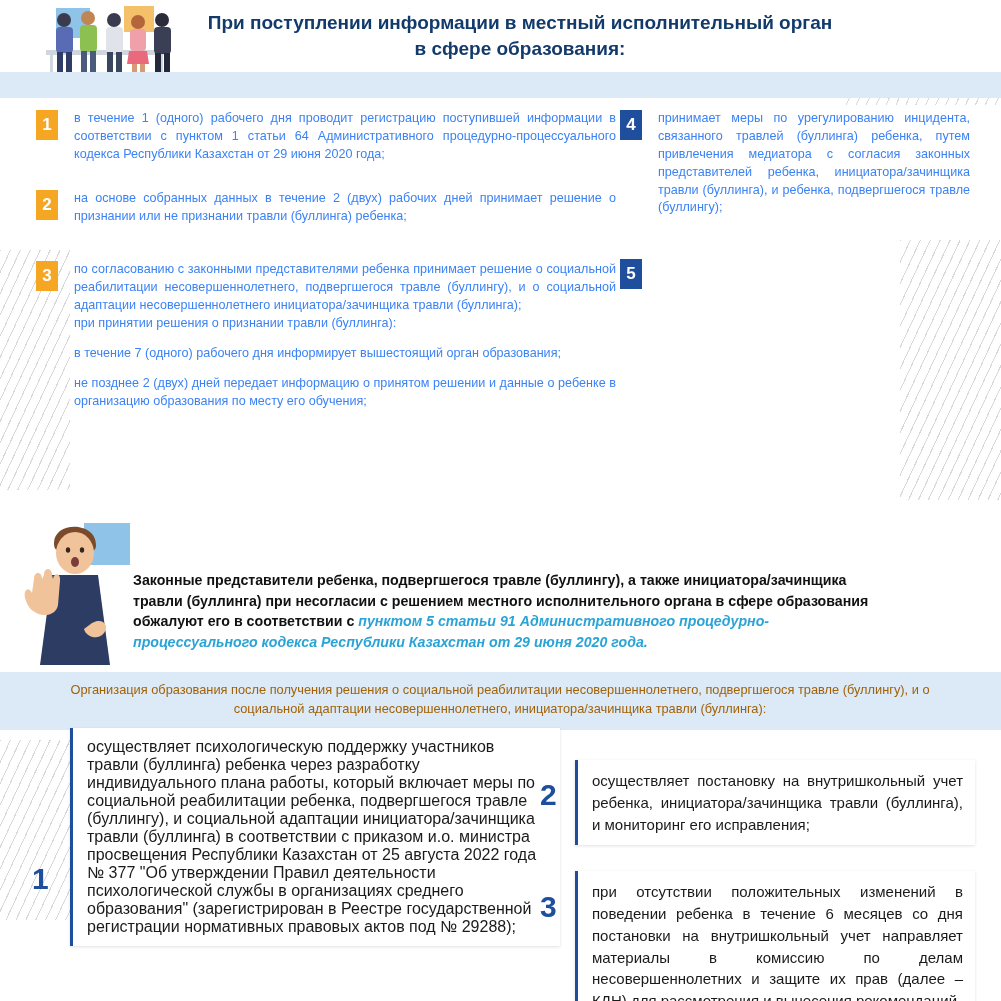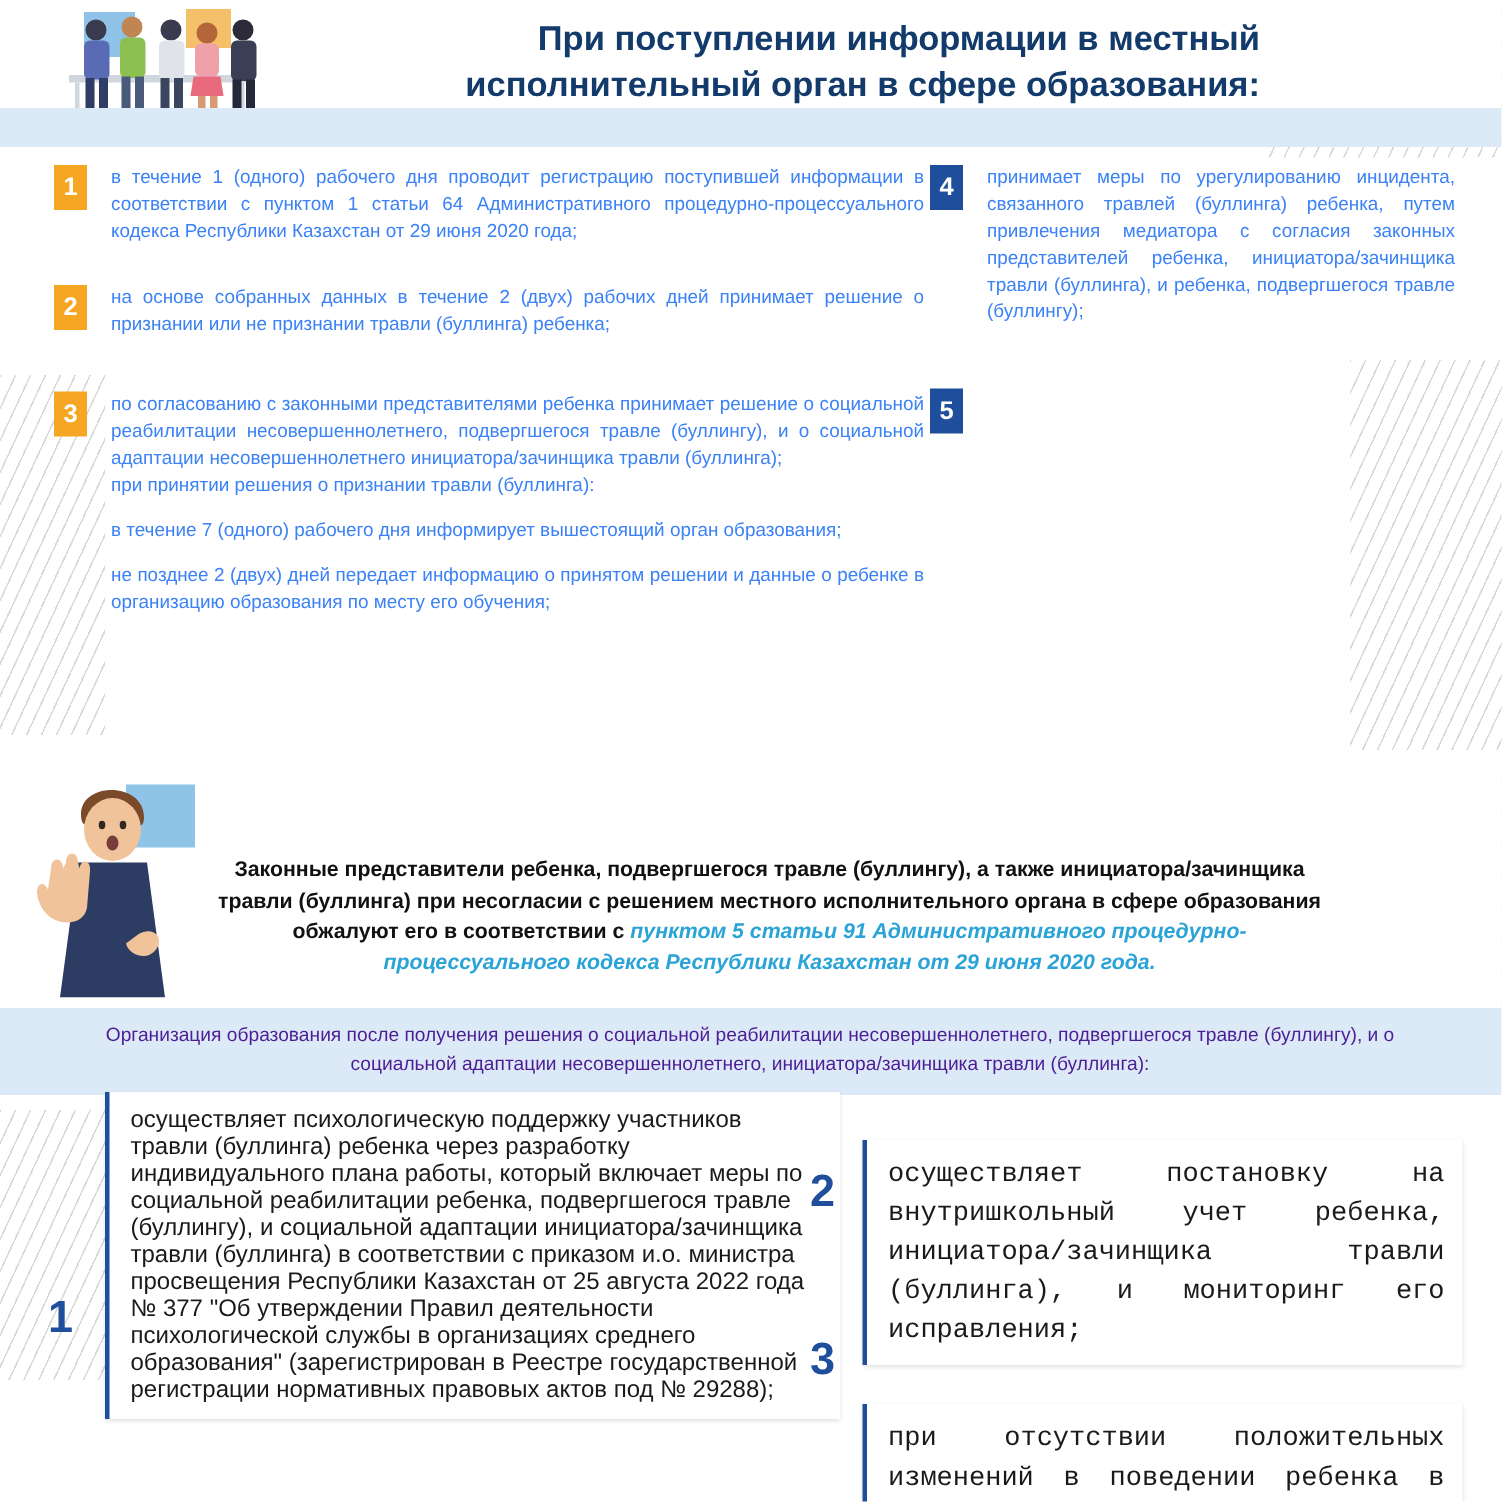--- a/index.html
+++ b/index.html
@@ -20,22 +20,22 @@
     pointer-events:none;
   }
 
   
   .header{
     position:absolute;left:0;top:0;width:1001px;height:88px;
     background:#ffffff;
   }
   .header-title{
     position:absolute;left:200px;top:10px;width:640px;
-    text-align:right;
-    font-size:23px;font-weight:bold;color:#123a6b;line-height:1.35;
+    text-align:center;
+    font-size:19px;font-weight:bold;color:#123a6b;line-height:1.35;
   }
   .header-band{
     position:absolute;left:0;top:72px;width:1001px;height:26px;
     background:#dce9f6;
   }
 
   
   .illus-top{position:absolute;left:28px;top:4px;width:170px;height:80px;}
 
   
@@ -52,46 +52,46 @@
   .num.blue{background:#1f4e9c;}
   .itemtext{
     font-size:12.6px;line-height:1.42;text-align:justify;color:#3b82f6;
   }
   .gap{height:12px;}
   .mid-band{
     position:absolute;left:0;top:500px;width:1001px;height:185px;background:#ffffff;
   }
   .mid-callout{
     position:absolute;left:133px;top:570px;width:760px;
-    font-size:14.2px;font-weight:bold;line-height:1.45;color:#111;text-align:center;
+    font-size:14.2px;font-weight:bold;line-height:1.45;color:#111;
   }
   .mid-callout .hl{color:#2aa3d6;font-style:italic;}
   .illus-mid{position:absolute;left:18px;top:505px;width:130px;height:160px;}
 
   
   .org-band{
     position:absolute;left:0;top:672px;width:1001px;height:58px;background:#dce9f6;
   }
   .org-text{
     position:absolute;left:60px;top:681px;width:880px;text-align:center;
-    font-size:12.8px;line-height:1.45;color:#4c1d95;
+    font-size:12.8px;line-height:1.45;color:#a16207;
   }
 
   
   .bot-left{
     position:absolute;left:70px;top:728px;width:490px;
   }
   .bot-right{position:absolute;left:575px;top:760px;width:400px;}
 
   .bbox{
     position:relative;background:#ffffff;border-left:3px solid #1f4e9c;
     padding:10px 12px 10px 14px;margin-bottom:22px;
     box-shadow:0 1px 3px rgba(0,0,0,0.12);
   }
-  .bbox .btext{font-size:18px;line-height:1.45;text-align:justify;font-family:Liberation Mono, monospace;}
+  .bbox .btext{font-size:15px;line-height:1.45;text-align:justify;}
   .bnum{
     position:absolute;font-size:30px;font-weight:bold;color:#1f4e9c;
   }
 
   .bot-left-box{
     position:relative;background:#fff;border-left:3px solid #1f4e9c;
     padding:10px 14px;box-shadow:0 1px 3px rgba(0,0,0,0.12);
   }
 </style>
 </head>

